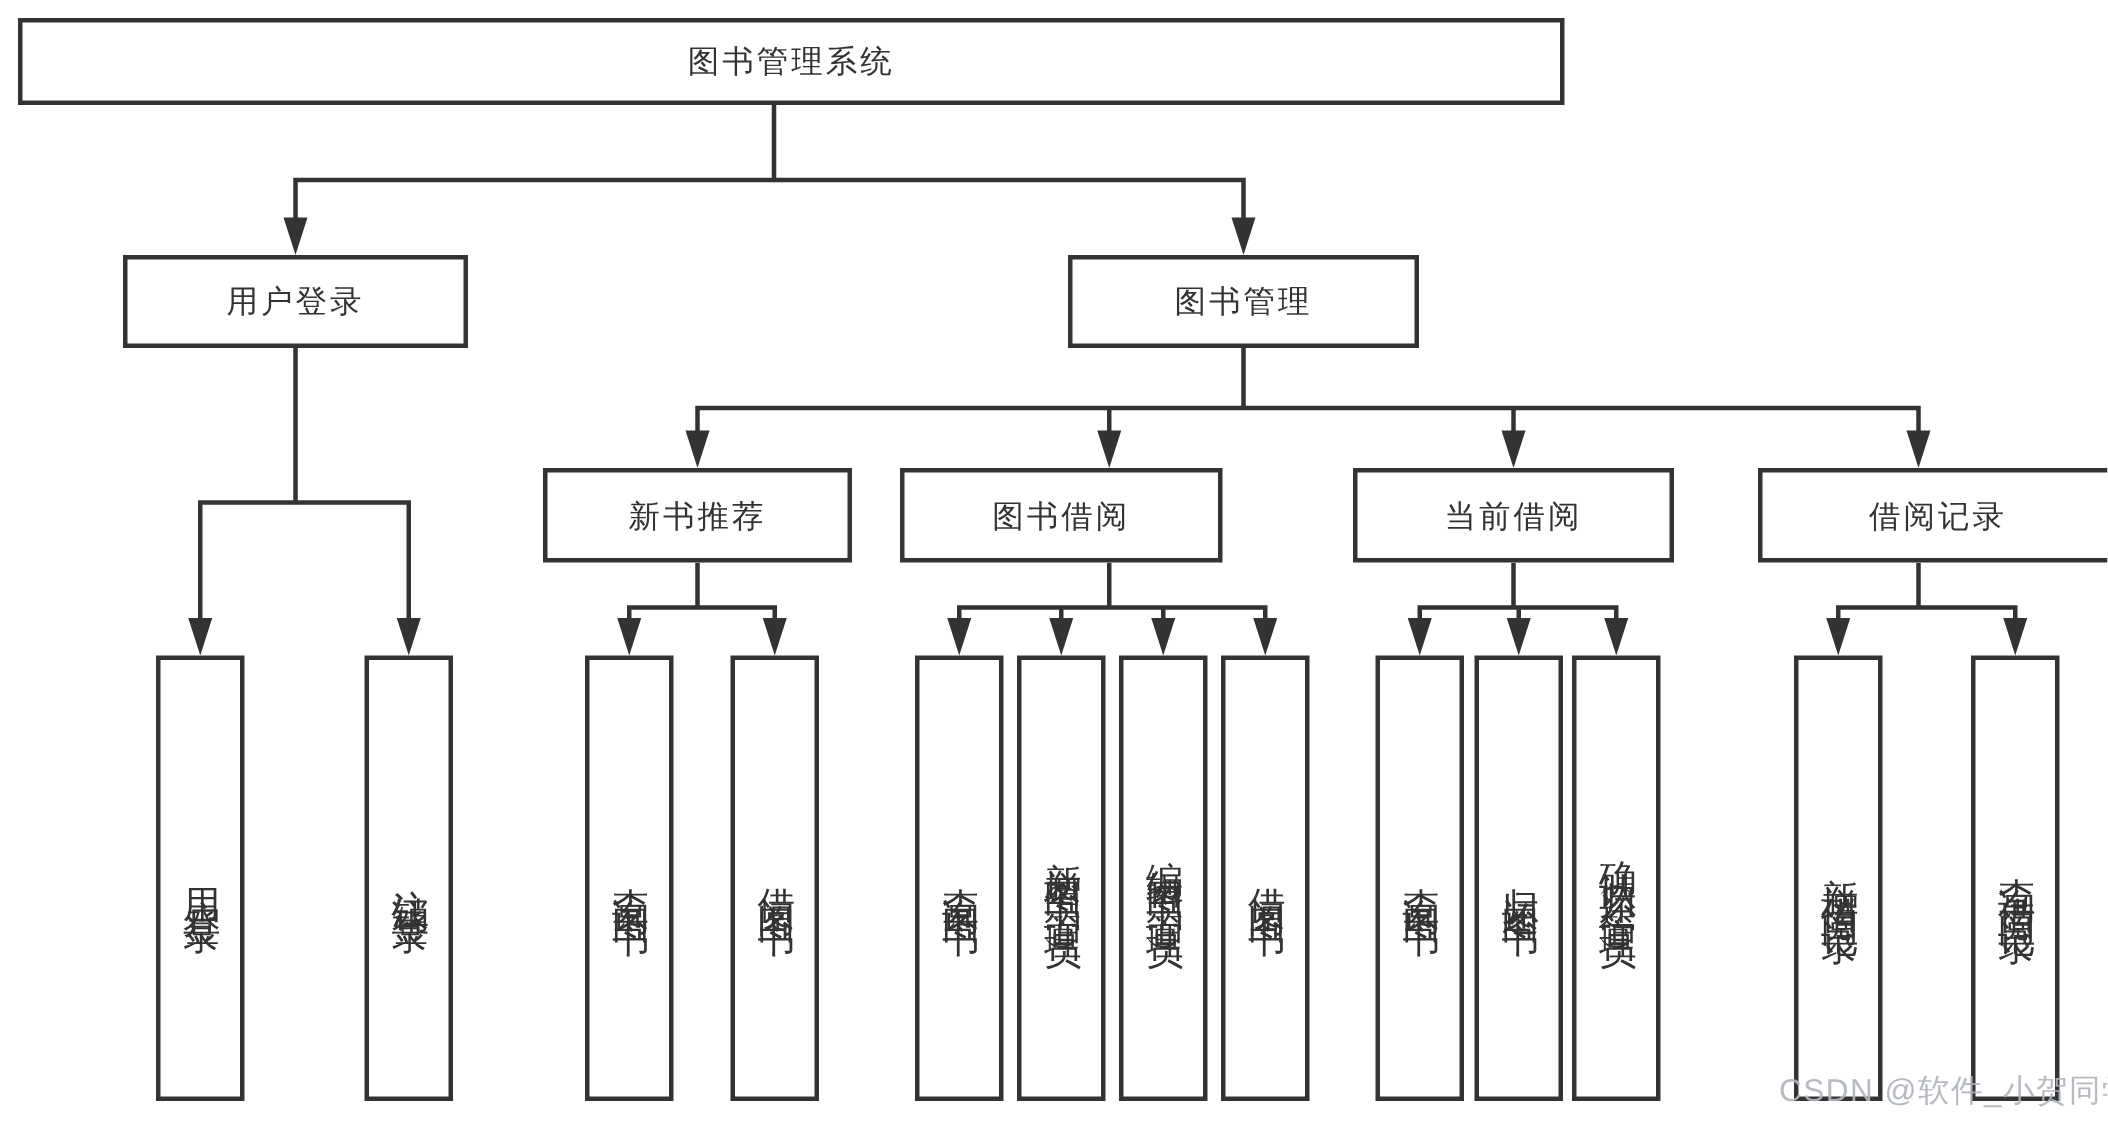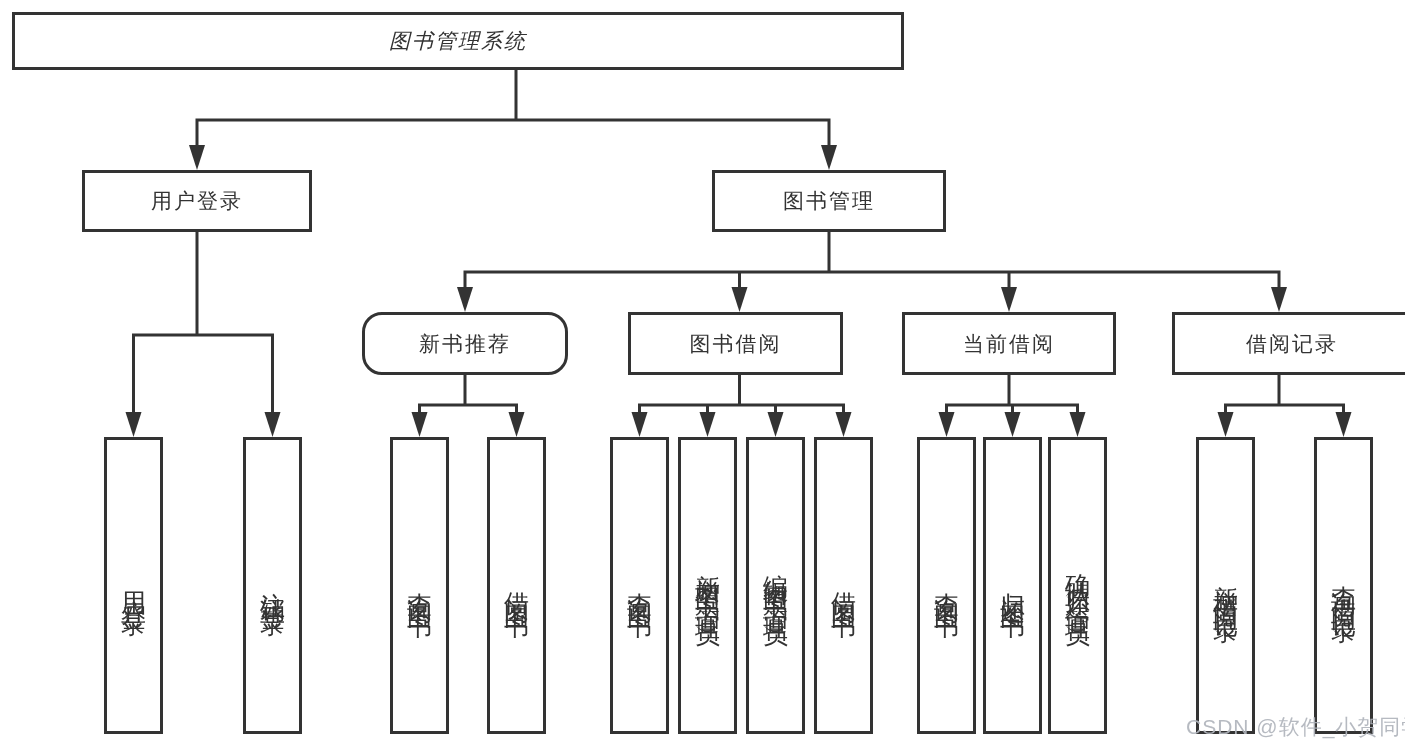--- a/index.html
+++ b/index.html
@@ -86,35 +86,35 @@
       <polygon points="767.5,412 783.5,412 775.5,437"></polygon>
       <polygon points="835.5,412 851.5,412 843.5,437"></polygon>
       <polygon points="938.5,412 954.5,412 946.5,437"></polygon>
       <polygon points="1004.5,412 1020.5,412 1012.5,437"></polygon>
       <polygon points="1069.5,412 1085.5,412 1077.5,437"></polygon>
       <polygon points="1217.5,412 1233.5,412 1225.5,437"></polygon>
       <polygon points="1335.5,412 1351.5,412 1343.5,437"></polygon>
     </g>
   </svg>
 
-  <div class="box" style="left:12px; top:12px; width:892px; height:58px;font-style:italic;">
+  <div class="box" style="left:12px; top:12px; width:1031px; height:58px;">
     <span class="h-label">图书管理系统</span>
   </div>
 
   <div class="box lvl2" style="left:82px; width:230px;">
     <span class="h-label">用户登录</span>
   </div>
   <div class="box lvl2" style="left:712px; width:234px;">
     <span class="h-label">图书管理</span>
   </div>
 
-  <div class="box lvl3" style="left:362px; width:206px;border-radius:20px;">
+  <div class="box lvl3" style="left:362px; width:206px;">
     <span class="h-label">新书推荐</span>
   </div>
-  <div class="box lvl3" style="left:628px; width:215px;">
+  <div class="box lvl3" style="left:600px; width:215px;">
     <span class="h-label">图书借阅</span>
   </div>
   <div class="box lvl3" style="left:902px; width:214px;font-family:Liberation Mono, monospace;">
     <span class="h-label">当前借阅</span>
   </div>
   <div class="box lvl3" style="left:1172px; width:240px;">
     <span class="h-label">借阅记录</span>
   </div>
 
   <div class="box leaf" style="left:104px;">

